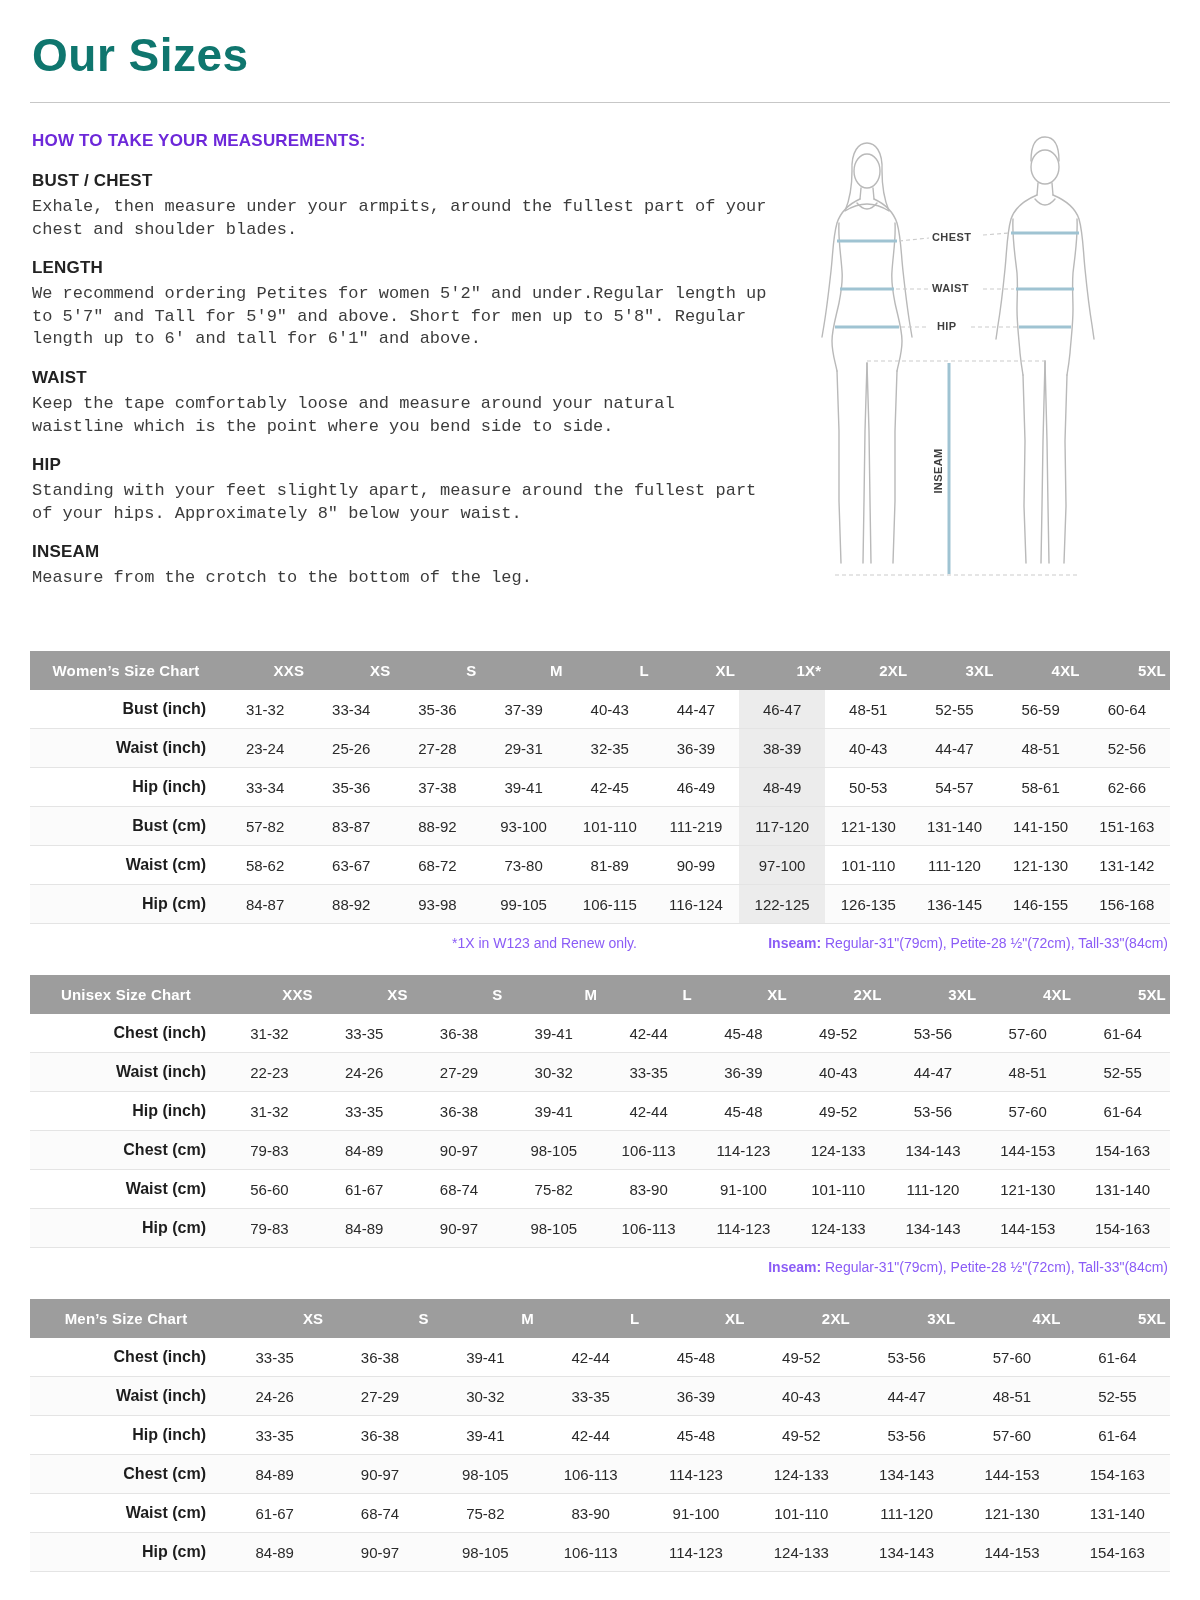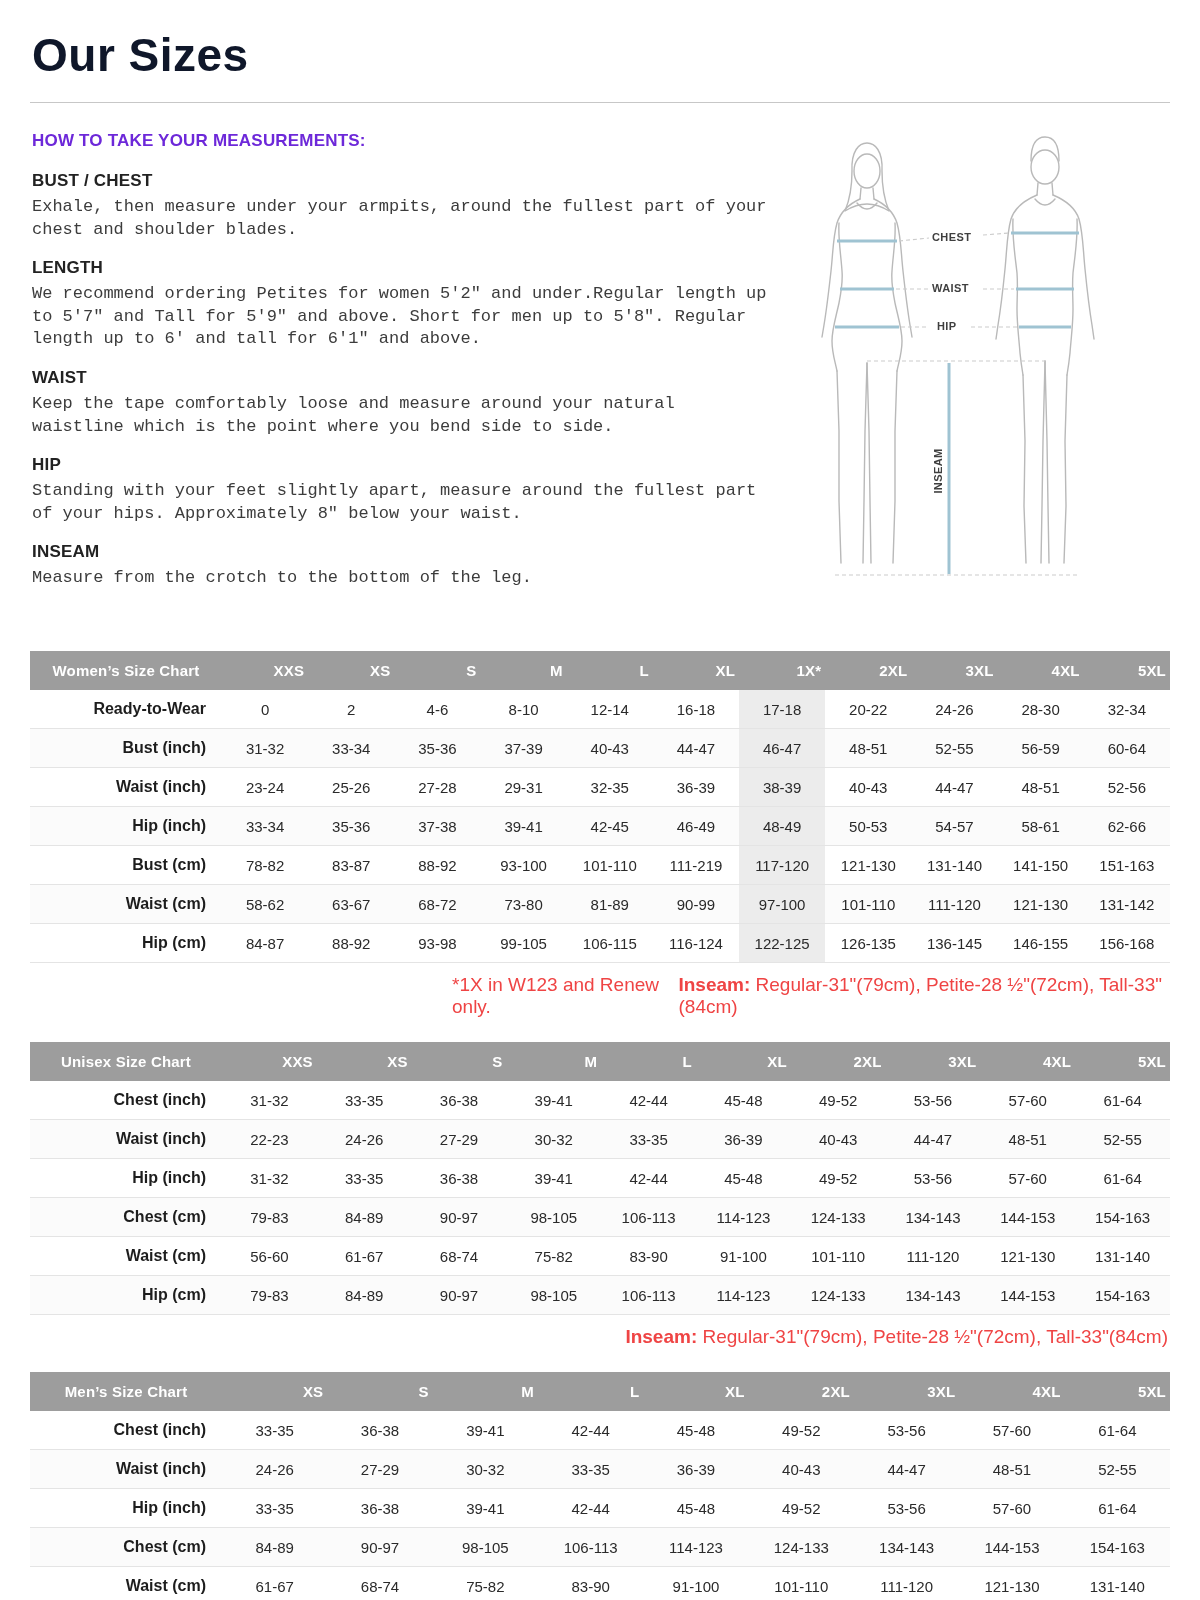--- a/index.html
+++ b/index.html
@@ -5,21 +5,21 @@
   * { margin:0; padding:0; box-sizing:border-box; }
   html,body { background:#ffffff; }
   body {
     width:1200px; min-height:1600px;
     font-family:"Liberation Sans", sans-serif;
     color:#2d2d2d;
   }
   .page { padding:26px 30px 14px 30px; }
 
   .page-title {
-    font-size:46px; font-weight:800; color:#0f172a;
+    font-size:46px; font-weight:800; color:#0f766e;
     letter-spacing:0.5px; padding:2px 0 20px 2px;
   }
   .title-rule { border:none; border-top:1px solid #c7c7c7; margin-bottom:28px; }
 
   .top { display:flex; align-items:flex-start; }
   .instructions { width:738px; padding-left:2px; }
   .instructions-heading { font-size:17px; font-weight:bold; color:#6d28d9; margin-bottom:20px; letter-spacing:0.2px; }
   .section { margin-bottom:17px; }
   .section-title { font-size:17px; font-weight:bold; color:#222; margin-bottom:5px; letter-spacing:0.2px; }
   .section-body { font-size:17px; line-height:1.33; color:#3c3c3c;font-family:Liberation Mono, monospace; }
@@ -43,21 +43,21 @@
   .size-table tbody tr:nth-child(even) { background:#fbfbfb; }
   .size-table tbody th.row-label {
     font-size:16px; font-weight:bold; color:#1d1d1d;
     text-align:right; padding:10px 16px 10px 4px;
   }
   .size-table tbody td { font-size:15px; color:#2a2a2a; text-align:center; padding:10px 2px; }
   .size-table tbody td.hl { background:#ececec; }
 
   .footnote-row {
     display:flex; justify-content:flex-end; align-items:center;
-    font-size:19px; color:#ef4444; margin:11px 2px 0 2px;
+    font-size:14px; color:#8b5cf6; margin:11px 2px 0 2px;
   }
   .footnote-row .star-note { margin-right:auto; margin-left:420px; }
   .footnote-row .inseam-note b { font-weight:bold; }
 </style>
 </head>
 <body>
 
 <div class="page">
 
   <h1 class="page-title">Our Sizes</h1>
@@ -159,34 +159,20 @@
               <th>XL</th>
               <th>1X*</th>
               <th>2XL</th>
               <th>3XL</th>
               <th>4XL</th>
               <th>5XL</th>
             </tr>
           </thead>
           <tbody>
             <tr>
-              <th class="row-label">Ready-to-Wear</th>
-              <td>0</td>
-              <td>2</td>
-              <td>4-6</td>
-              <td>8-10</td>
-              <td>12-14</td>
-              <td>16-18</td>
-              <td class="hl">17-18</td>
-              <td>20-22</td>
-              <td>24-26</td>
-              <td>28-30</td>
-              <td>32-34</td>
-            </tr>
-            <tr>
               <th class="row-label">Bust (inch)</th>
               <td>31-32</td>
               <td>33-34</td>
               <td>35-36</td>
               <td>37-39</td>
               <td>40-43</td>
               <td>44-47</td>
               <td class="hl">46-47</td>
               <td>48-51</td>
               <td>52-55</td>
@@ -216,21 +202,21 @@
               <td>42-45</td>
               <td>46-49</td>
               <td class="hl">48-49</td>
               <td>50-53</td>
               <td>54-57</td>
               <td>58-61</td>
               <td>62-66</td>
             </tr>
             <tr>
               <th class="row-label">Bust (cm)</th>
-              <td>78-82</td>
+              <td>57-82</td>
               <td>83-87</td>
               <td>88-92</td>
               <td>93-100</td>
               <td>101-110</td>
               <td>111-219</td>
               <td class="hl">117-120</td>
               <td>121-130</td>
               <td>131-140</td>
               <td>141-150</td>
               <td>151-163</td>

